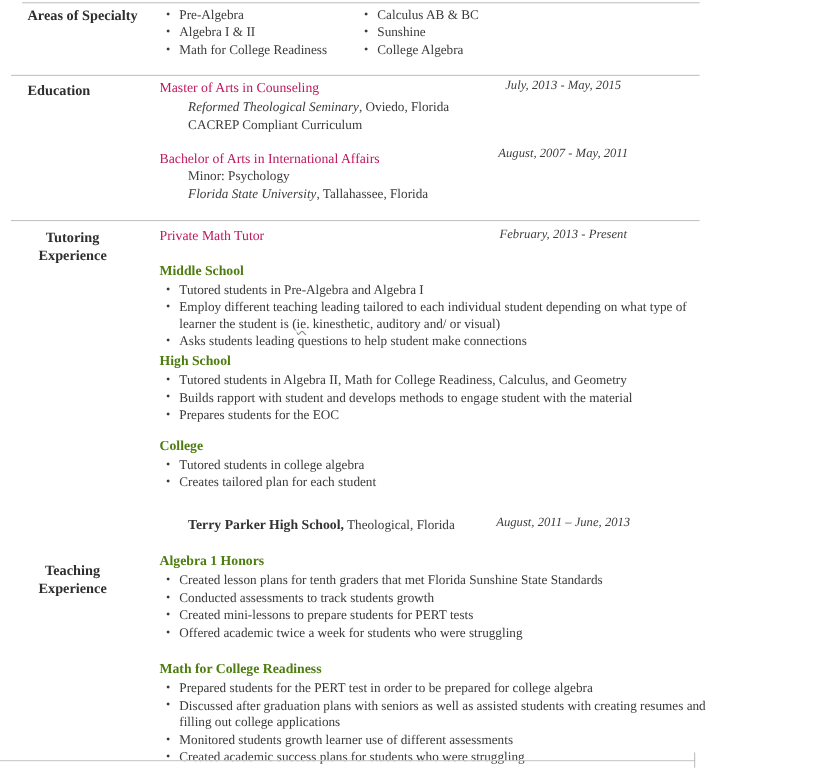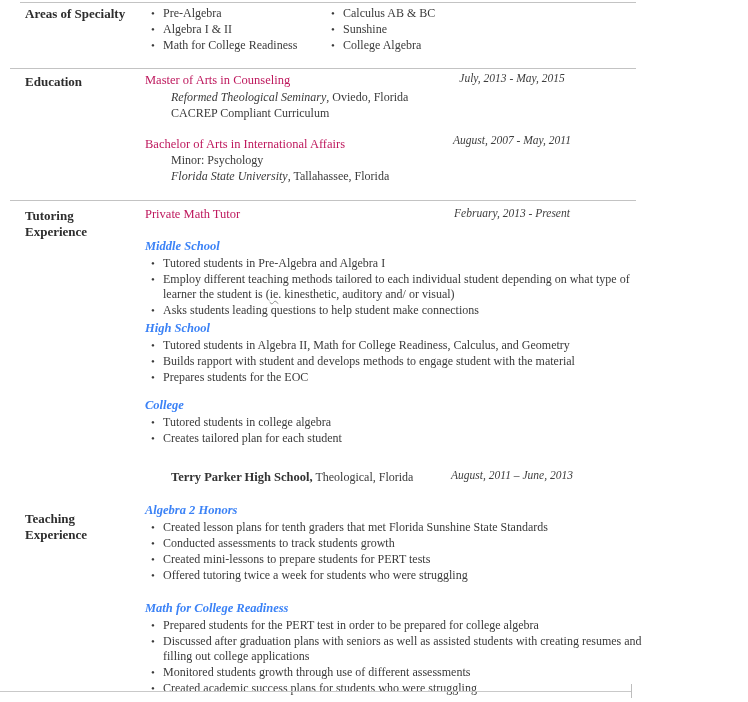--- a/index.html
+++ b/index.html
@@ -6,33 +6,33 @@
   .page{
     position:relative;width:748px;height:702px;background:#ffffff;overflow:hidden;
     font-family:"Liberation Serif","DejaVu Serif",serif;color:#3a3a3a;
   }
   .rule{position:absolute;left:10px;width:626px;height:1px;background:#c3c3c3;}
   .rule.top{left:20px;width:616px;}
   .bottom-rule{position:absolute;left:0;top:691px;width:632px;height:1px;background:#c9c9c9;}
   .bottom-tick{position:absolute;left:631px;top:684px;width:1px;height:14px;background:#bdbdbd;}
 
   .sec-label{position:absolute;left:25px;font-weight:bold;font-size:13px;line-height:16px;color:#2e2e2e;white-space:nowrap;}
-  .sec-label.narrow{width:82px;white-space:normal;}
+  .sec-label.narrow{width:82px;white-space:normal;text-align:center;}
 
   .entry-title{position:absolute;left:145px;font-weight:normal;font-size:12.5px;white-space:nowrap;color:#be185d;}
   .entry-line{position:absolute;left:143px;font-size:12px;white-space:nowrap;margin-left:28px;}
   .it{font-style:italic;}
   .bold-lead{font-weight:bold;font-size:12.5px;color:#333;}
   .date{position:absolute;left:397px;width:230px;text-align:center;font-style:italic;font-size:11.5px;color:#3d3d3d;white-space:nowrap;}
 
   ul.plain-list{position:absolute;list-style:none;margin:0;padding:0 0 0 18px;font-size:12px;font-family:Liberation Serif, serif;}
   ul.plain-list li{position:relative;line-height:16px;}
 
   .sub-block{position:absolute;left:145px;width:500px;}
-  .sub-heading{font-weight:bold;font-style:italic;font-size:12.5px;line-height:14px;color:#3b82f6;}
+  .sub-heading{font-weight:bold;font-size:12.5px;line-height:14px;color:#4d7c0f;}
   ul.bullets{list-style:none;margin:3px 0 0 0;padding:0 0 0 18px;font-size:12px;}
   ul.bullets li{position:relative;line-height:15px;margin-bottom:1px;}
   ul.plain-list li::before, ul.bullets li::before{
     content:"\2022";position:absolute;left:-12px;top:0;font-size:11px;color:#3a3a3a;
   }
   .squiggle{
     text-decoration-line:underline;text-decoration-style:wavy;
     text-decoration-color:#8a8a8a;text-decoration-thickness:1px;text-underline-offset:2px;
   }
 </style>
@@ -79,21 +79,21 @@
 
   <div class="sec-label narrow" style="top:208px">Tutoring Experience</div>
   <div class="entry-title" style="top:207px">Private Math Tutor</div>
   <div class="date" style="top:207px">February, 2013  - Present</div>
 
   <div class="sub-block" style="top:239px">
     <div class="sub-heading">Middle School</div>
     <ul class="bullets">
 
     <li><span>Tutored students in Pre-Algebra and Algebra I</span><span></span><span class="squiggle"></span><span></span></li>
-        <li><span></span><span>Employ different teaching methods tailored to each individual student depending on what type of learner the student is (</span><span class="squiggle">ie</span><span>. kinesthetic, auditory and/ or visual)</span></li>
+        <li><span></span><span>Employ different teaching leading tailored to each individual student depending on what type of learner the student is (</span><span class="squiggle">ie</span><span>. kinesthetic, auditory and/ or visual)</span></li>
         <li><span>Asks students leading questions to help student make connections</span><span></span><span class="squiggle"></span><span></span></li>
       </ul>
   </div>
 
   <div class="sub-block" style="top:321px">
     <div class="sub-heading">High School</div>
     <ul class="bullets">
 
     <li><span>Tutored students in Algebra II, Math for College Readiness, Calculus, and Geometry</span></li>
         <li><span>Builds rapport with student and develops methods to engage student with the material</span></li>
@@ -111,37 +111,37 @@
   </div>
 
   <div class="entry-line" style="top:470px">
     <span class="bold-lead">Terry Parker High School,</span><span> Theological, Florida</span>
   </div>
   <div class="date" style="top:469px">August, 2011 – June, 2013</div>
 
   <div class="sec-label narrow" style="top:511px">Teaching Experience</div>
 
   <div class="sub-block" style="top:503px">
-    <div class="sub-heading">Algebra 2 Honors</div>
+    <div class="sub-heading">Algebra 1 Honors</div>
     <ul class="bullets">
 
     <li><span>Created lesson plans for tenth graders that met Florida Sunshine State Standards</span></li>
         <li><span>Conducted assessments to track students growth</span></li>
         <li><span>Created mini-lessons to prepare students for PERT tests</span></li>
-        <li><span>Offered tutoring twice a week for students who were struggling</span></li>
+        <li><span>Offered academic twice a week for students who were struggling</span></li>
       </ul>
   </div>
 
   <div class="sub-block" style="top:601px">
     <div class="sub-heading">Math for College Readiness</div>
     <ul class="bullets">
 
     <li><span>Prepared students for the PERT test in order to be prepared for college algebra</span></li>
         <li><span>Discussed after graduation plans with seniors as well as assisted students with creating resumes and filling out college applications</span></li>
-        <li><span>Monitored students growth through use of different assessments</span></li>
+        <li><span>Monitored students growth learner use of different assessments</span></li>
         <li><span>Created academic success plans for students who were struggling</span></li>
       </ul>
   </div>
 
   <div class="bottom-rule"></div>
   <div class="bottom-tick"></div>
 
 </div>
 
 </body></html>

